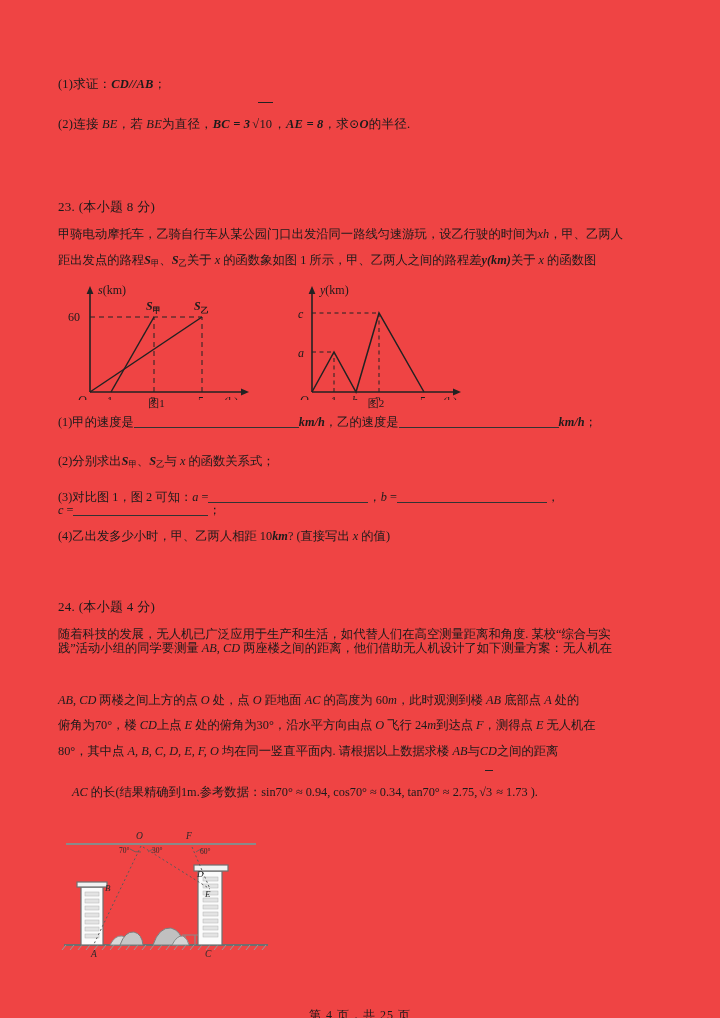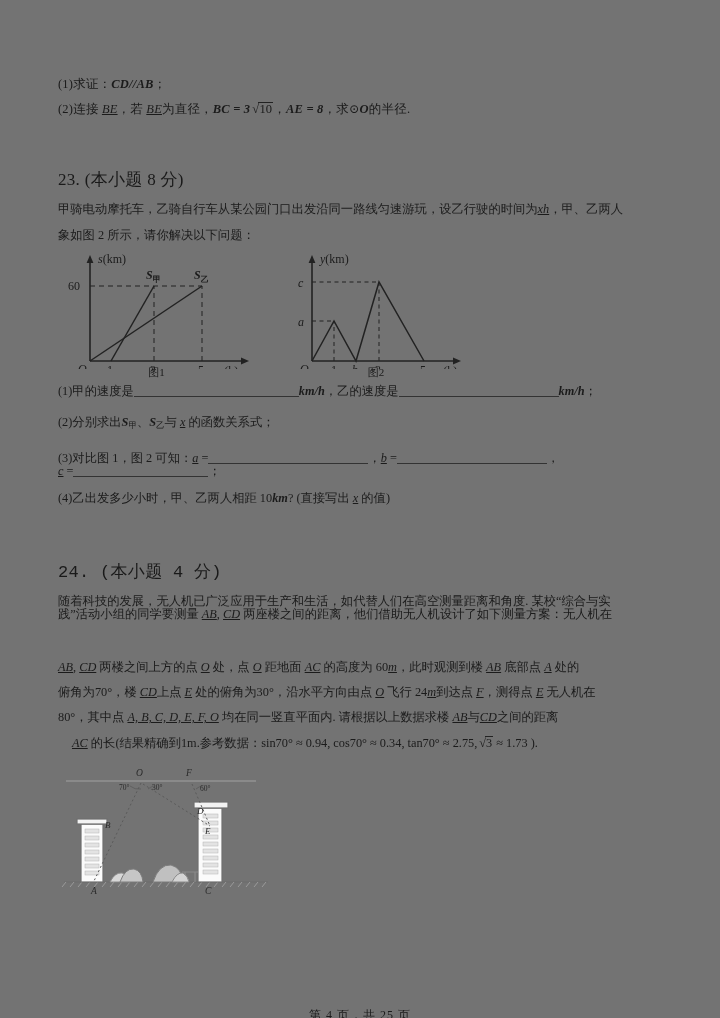--- a/index.html
+++ b/index.html
@@ -11,51 +11,51 @@
     width: 720px;
     height: 1018px;
     position: relative;
     font-family: "Liberation Serif", "DejaVu Serif", serif;
     color: #1a1a1a;
     overflow: hidden;
   }
   .page {
     position: absolute;
     inset: 0;
-    background: #737373;
+    background: #ef4444;
   }
   .content {
     position: absolute;
     left: 58px;
     top: 78px;
     width: 610px;
   }
   .line {
     font-size: 12.5px;
     line-height: 1.05;
     letter-spacing: 0.2px;
     white-space: nowrap;
     color: #1b1b1b;
   }
   .para {
     font-size: 12.3px;
     line-height: 1.0;
     color: #1b1b1b;
   }
-  .it { font-style: italic; font-family: "Liberation Serif", serif; text-decoration: underline; }
+  .it { font-style: italic; font-family: "Liberation Serif", serif; }
   .bi { font-style: italic; font-weight: 600; }
   .sub { font-size: 8.5px; vertical-align: -0.28em; font-style: normal; }
   .blank {
     display: inline-block;
     border-bottom: 1px solid #333;
     height: 12px;
     vertical-align: -2px;
   }
   .sectionhead {
-    font-size: 17px;
+    font-size: 13px;
     letter-spacing: 0.3px;
   }
   .figcap {
     font-size: 11px;
     text-align: center;
     color: #1b1b1b;
   }
   .footer {
     position: absolute;
     left: 0;
@@ -68,21 +68,21 @@
   }
   svg { display: block; }
   .rad {
     display: inline-block;
     position: relative;
     padding-left: 2px;
   }
   .radsym { font-style: normal; }
   .radband {
     border-top: 1px solid #222;
-    padding: 0 1px;
+    padding: 15px 1px;
     display: inline-block;
     margin-left: -1px;
   }
 </style>
 </head>
 <body>
 
 <div class="page">
   <div class="content">
 
@@ -98,24 +98,24 @@
 
     <div class="sectionhead" style="margin-bottom:12px;">
       <span>23.</span>
       <span>(本小题 8 分)</span>
     </div>
 
     <div class="para" style="margin-bottom:13px;">
       <span>甲骑电动摩托车，乙骑自行车从某公园门口出发沿同一路线匀速游玩，设乙行驶的时间为</span><span class="it">xh</span><span>，甲、乙两人</span>
     </div>
 
-
-    <div class="para" style="margin-bottom:8px;">
-      <span>象如图 2 所示，请你解决以下问题：</span>
-    </div>
+    <div class="para" style="margin-bottom:13px;">
+      <span>距出发点的路程</span><span class="bi">S</span><span class="sub">甲</span><span>、</span><span class="bi">S</span><span class="sub">乙</span><span>关于 </span><span class="it">x</span><span> 的函数象如图 1 所示，甲、乙两人之间的路程差</span><span class="bi">y(km)</span><span>关于 </span><span class="it">x</span><span> 的函数图</span>
+    </div>
+
 
     <div style="position:relative;height:135px;">
 
       <div style="position:absolute;left:6px;top:0;">
         <svg width="200" height="120" viewBox="0 0 200 120">
 
           <line x1="26" y1="112" x2="26" y2="12" stroke="#222" stroke-width="1.6"></line>
           <polygon points="26,6 22.6,14 29.4,14" fill="#222"></polygon>
 
           <line x1="26" y1="112" x2="178" y2="112" stroke="#222" stroke-width="1.6"></line>
@@ -163,21 +163,21 @@
           <text x="45" y="125" font-size="12" font-family="Liberation Serif, serif" fill="#1b1b1b">1</text>
           <text x="66" y="125" font-size="12" font-style="italic" font-family="Liberation Serif, serif" fill="#1b1b1b">b</text>
           <text x="89" y="125" font-size="12" font-family="Liberation Serif, serif" fill="#1b1b1b">3</text>
           <text x="134" y="125" font-size="12" font-family="Liberation Serif, serif" fill="#1b1b1b">5</text>
           <text x="152" y="126" font-size="12" font-style="italic" font-family="Liberation Serif, serif" fill="#1b1b1b">x<tspan font-style="normal">(h)</tspan></text>
         </svg>
         <div class="figcap" style="width:180px;margin-top:-4px;">图2</div>
       </div>
     </div>
 
-    <div class="para" style="margin-bottom:19px;">
+    <div class="para" style="margin-bottom:26px;">
       <span>(1)甲的速度是</span><span class="blank" style="width:165px;"></span><span class="bi">km/h</span><span>，乙的速度是</span><span class="blank" style="width:160px;"></span><span class="bi">km/h</span><span>；</span>
     </div>
 
     <div class="para" style="margin-bottom:21px;">
       <span>(2)分别求出</span><span class="bi">S</span><span class="sub">甲</span><span>、</span><span class="bi">S</span><span class="sub">乙</span><span>与 </span><span class="it">x</span><span> 的函数关系式；</span>
     </div>
 
     <div class="para" style="">
       <span>(3)对比图 1，图 2 可知：</span><span class="it">a</span><span> =</span><span class="blank" style="width:160px;"></span><span>，</span><span class="it">b</span><span> =</span><span class="blank" style="width:150px;"></span><span>，</span>
     </div>
@@ -185,21 +185,21 @@
     <div class="para" style="margin-bottom:14px;">
       <span class="it">c</span><span> =</span><span class="blank" style="width:135px;"></span><span>；</span>
     </div>
 
     <div class="para">
       <span>(4)乙出发多少小时，甲、乙两人相距 10</span><span class="bi">km</span><span>? (直接写出 </span><span class="it">x</span><span> 的值)</span>
     </div>
 
     <div style="height:56px;"></div>
 
-    <div class="sectionhead" style="margin-bottom:12px;font-family:Liberation Mono, monospace;">
+    <div class="sectionhead" style="margin-bottom:12px;">
       <span>24.</span>
       <span>(本小题 4 分)</span>
     </div>
 
     <div class="para" style="margin-bottom:1px;">
       <span>随着科技的发展，无人机已广泛应用于生产和生活，如代替人们在高空测量距离和角度. 某校“综合与实</span>
     </div>
 
     <div class="para" style="margin-bottom:26px;">
       <span>践”活动小组的同学要测量 </span><span class="it">AB</span><span>, </span><span class="it">CD</span><span>  两座楼之间的距离，他们借助无人机设计了如下测量方案：无人机在</span>

